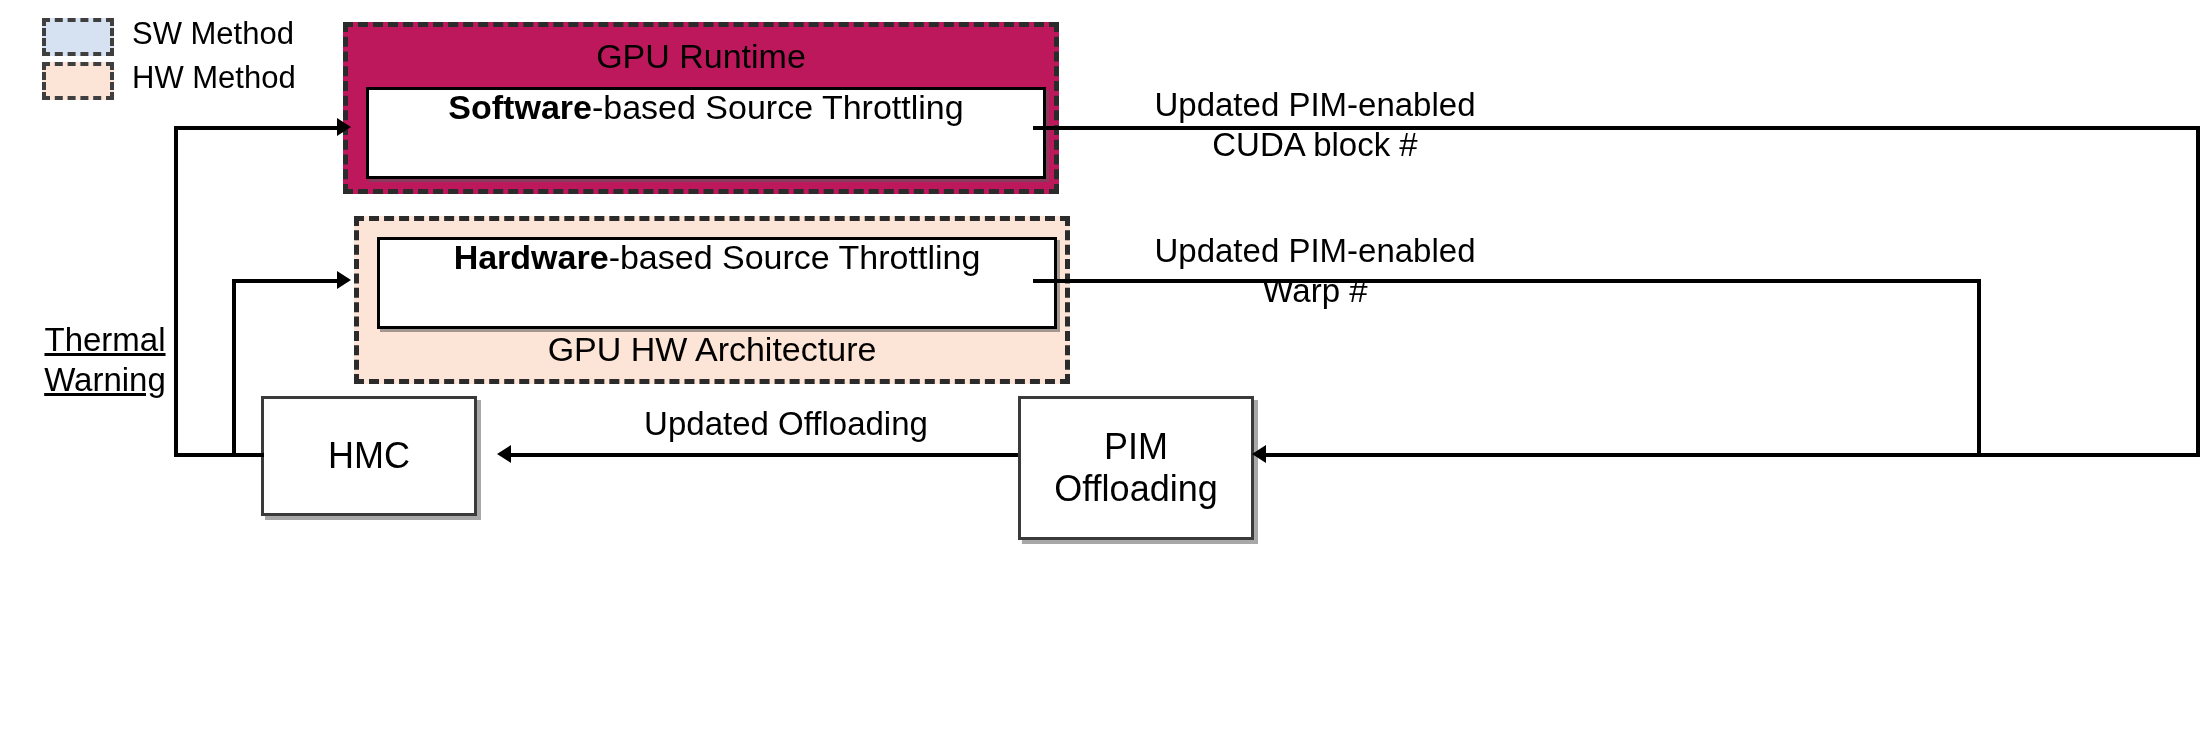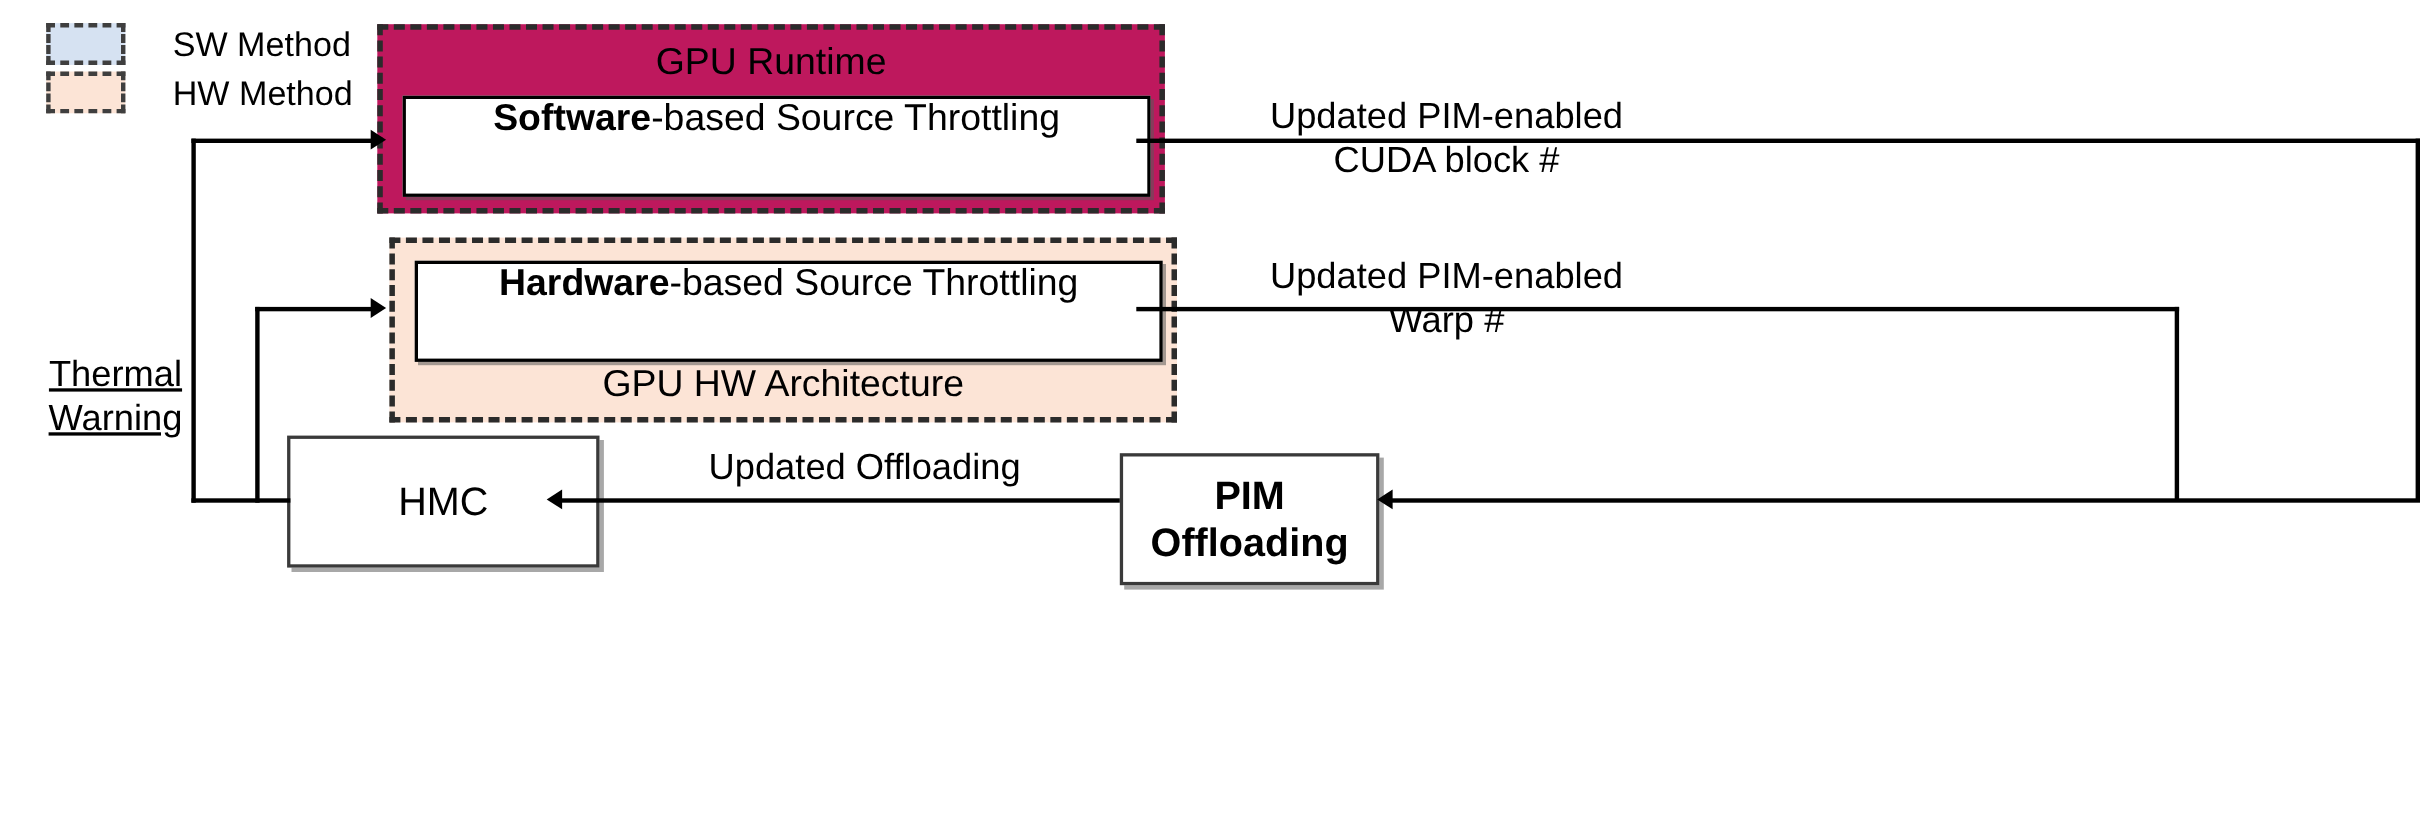--- a/index.html
+++ b/index.html
@@ -11,21 +11,21 @@
     position:relative;
     width:2205px;
     height:749px;
     background:#fff;
     overflow:hidden;
   }
   .abs{position:absolute;}
 
   
   #legend{left:42px; top:18px; width:380px;}
-  .legend-row{display:flex; align-items:center; height:44px;gap:25px;}
+  .legend-row{display:flex; align-items:flex-start; height:44px;}
   .legend-swatch{
     width:72px; height:38px;
     border:4px dashed #3f3f3f;
     box-sizing:border-box;
   }
   .legend-swatch.sw{background:#d6e2f2;}
   .legend-swatch.hw{background:#fce4d6;}
   .legend-label{
     margin-left:18px;
     font-size:31px;
@@ -85,22 +85,22 @@
     background:#fff;
     border:3px solid #3a3a3a;
     box-shadow:4px 4px 0 rgba(110,110,110,.6);
     display:flex;
     align-items:center;
     justify-content:center;
     text-align:center;
     font-size:36px;
     line-height:1.18;
   }
-  #hmc-box{left:261px; top:396px; width:284px; height:120px;}
-  #pim-box{left:1018px; top:412px; width:236px; height:120px;font-weight:bold;}
+  #hmc-box{left:261px; top:396px; width:216px; height:120px;}
+  #pim-box{left:1018px; top:396px; width:236px; height:144px;}
 
   
   .edge-label{
     position:absolute;
     font-size:33px;
     line-height:1.22;
     text-align:center;
     white-space:nowrap;
   }
 

